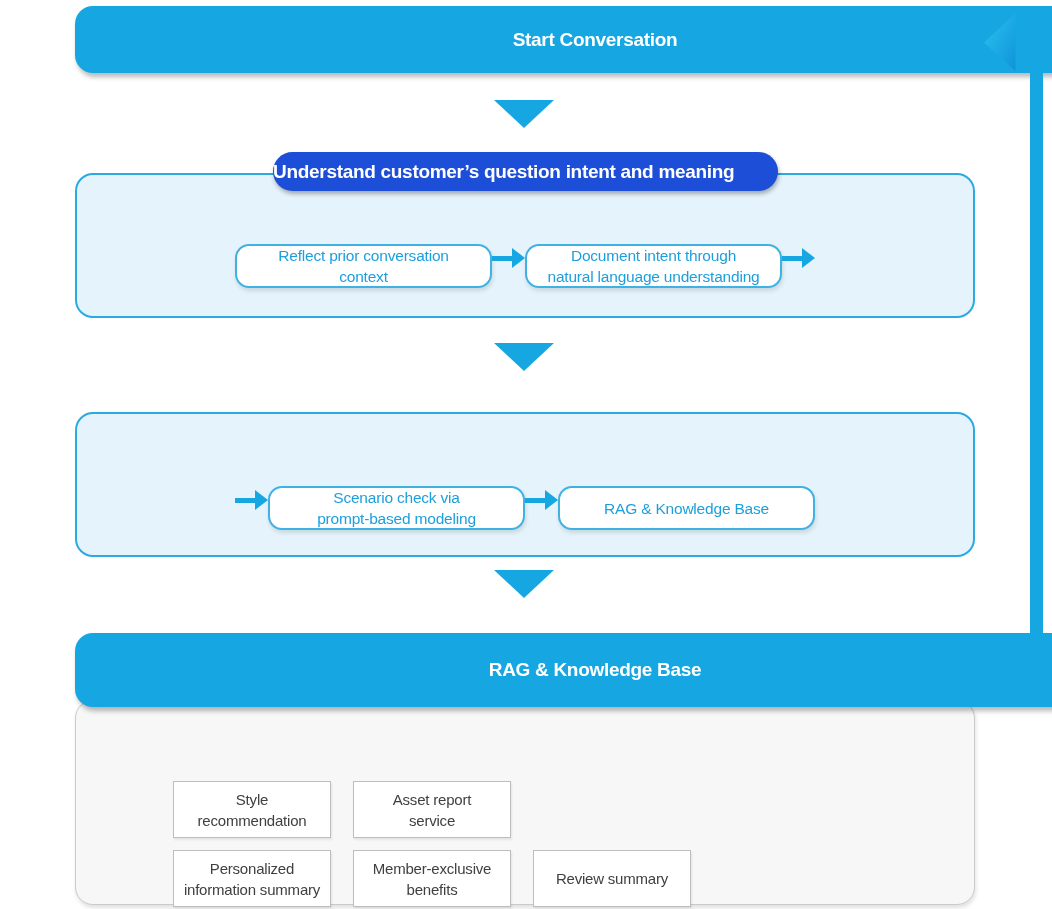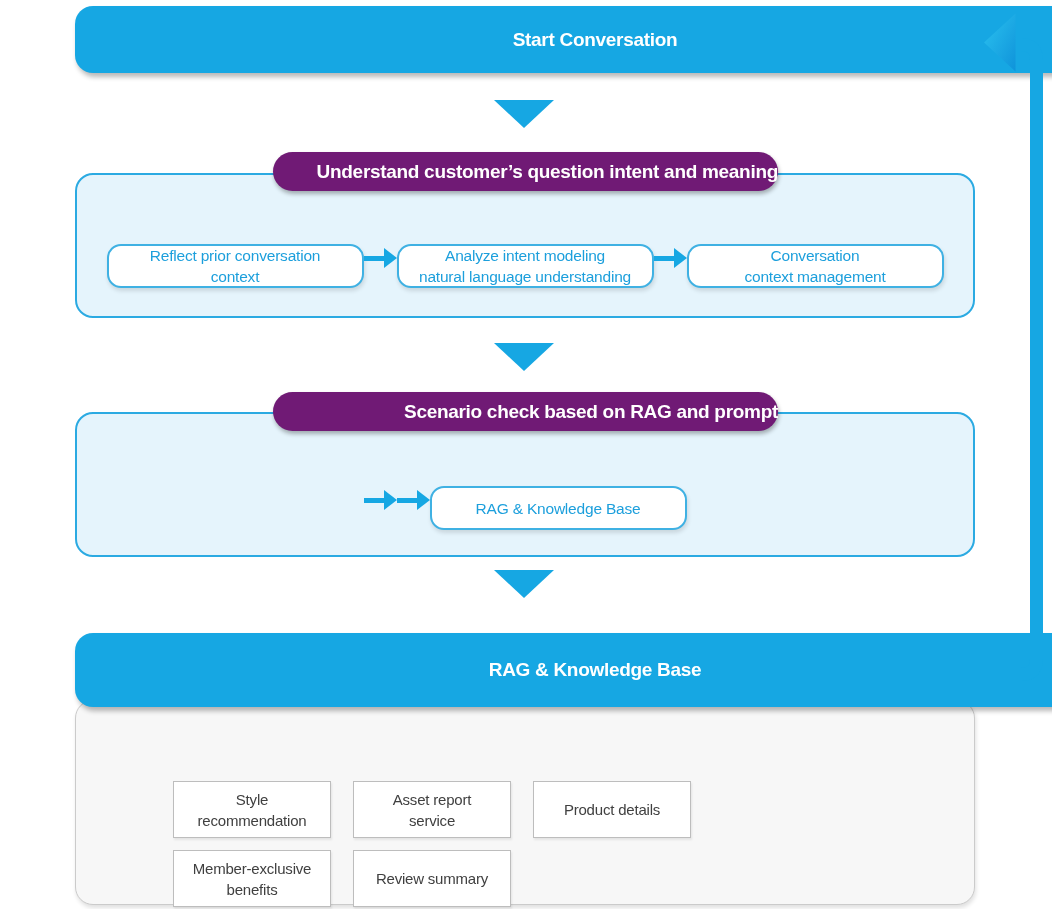--- a/index.html
+++ b/index.html
@@ -48,25 +48,25 @@
     z-index: 1;
   }
   .section.s1 { top: 173px; }
   .section.s2 { top: 412px; }
 
   .pill {
     position: absolute;
     left: 273px;
     width: 505px;
     height: 39px;
-    background: #701a75;
+    background: #1d4ed8;
     border-radius: 20px;
     display: flex;
     align-items: center;
-    justify-content: flex-end;
+    justify-content: flex-start;
     color: #ffffff;
     font-size: 19px;
     font-weight: 700;
     letter-spacing: -0.3px;
     box-shadow: 1px 3px 4px rgba(0,0,0,0.3);
     z-index: 4;
   }
   .pill.p1 { top: 152px; }
   .pill.p2 { top: 392px; }
 
@@ -191,62 +191,60 @@
   <div class="pill p1">
     <span>Understand customer’s question intent and meaning</span>
   </div>
   <div class="steps r1">
     <div class="step-box">Reflect prior conversation
 context</div>
     <div class="step-arrow">
         <span class="shaft"></span>
         <span class="head"></span>
       </div>
-    <div class="step-box">Analyze intent modeling
+    <div class="step-box">Document intent through
 natural language understanding</div>
     <div class="step-arrow">
         <span class="shaft"></span>
         <span class="head"></span>
       </div>
-    <div class="step-box">Conversation
-context management</div>
   </div>
 
   <div class="down-arrow a2"></div>
 
   <div class="section s2"></div>
-  <div class="pill p2">
-    <span>Scenario check based on RAG and prompt</span>
-  </div>
   <div class="steps r2">
     <div class="step-arrow">
         <span class="shaft"></span>
         <span class="head"></span>
       </div>
+    <div class="step-box">Scenario check via
+prompt-based modeling</div>
     <div class="step-arrow">
         <span class="shaft"></span>
         <span class="head"></span>
       </div>
     <div class="step-box">RAG &amp; Knowledge Base</div>
   </div>
 
   <div class="down-arrow a3"></div>
 
   <div class="kb-container"></div>
   <div class="banner kb-header">
     <span>RAG &amp; Knowledge Base</span>
   </div>
   <div class="kb-row row1">
     <div class="kb-box">Style
 recommendation</div>
     <div class="kb-box">Asset report
 service</div>
-    <div class="kb-box">Product details</div>
   </div>
   <div class="kb-row row2">
+    <div class="kb-box">Personalized
+information summary</div>
     <div class="kb-box">Member-exclusive
 benefits</div>
     <div class="kb-box">Review summary</div>
   </div>
 
   <svg class="loop-svg" width="1052" height="909" viewBox="0 0 1052 909">
     <defs>
       <linearGradient id="headGrad" x1="0" y1="0" x2="1" y2="1">
         <stop offset="0" stop-color="#2BC2EF"></stop>
         <stop offset="1" stop-color="#0F93DA"></stop>

